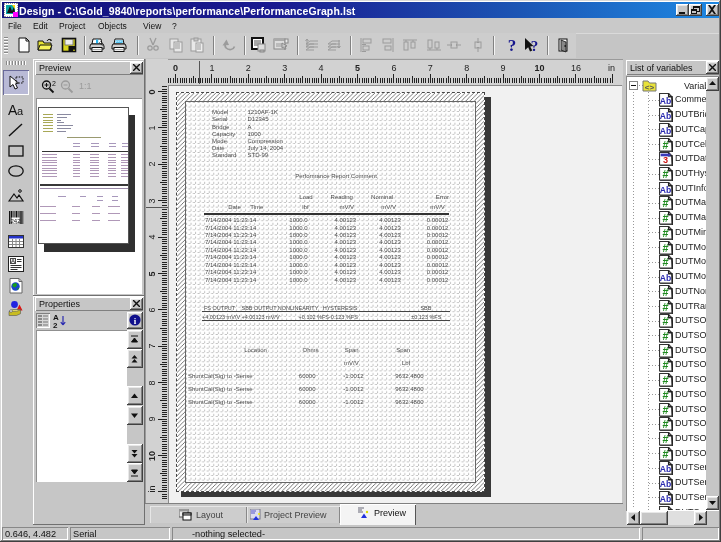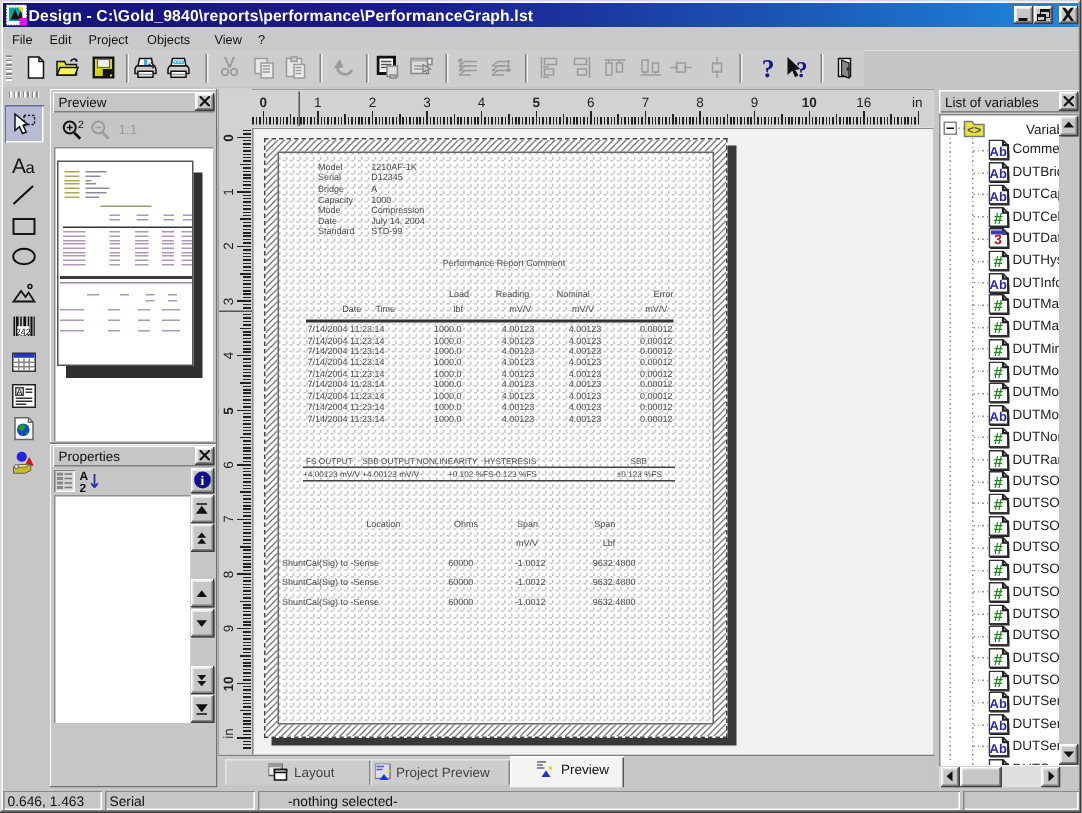--- a/index.html
+++ b/index.html
@@ -1274,21 +1274,21 @@
   </div>
 <div class="a btn" style="left:640px;top:511px;width:28px;height:14px;"></div>
 <div class="a btn" style="left:694px;top:511px;width:13px;height:14px;">
     <svg class="a" style="left:4px;top:3px" width="5" height="7" viewBox="0 0 5 7">
       <path d="M5 3.5 L1 0 v7 Z" fill="#111"></path>
     </svg>
   </div>
 <div class="a" style="left:707px;top:511px;width:12px;height:14px;background:#c6c6c6;"></div>
 <div class="a" style="left:2px;top:525px;width:717px;height:15px;background:#c6c6c6;"></div>
 <div class="a" style="left:2px;top:527px;width:66px;height:13px;background:#c6c6c6;box-shadow:inset 1px 1px 0 #888,inset -1px -1px 0 #fff;">
-    <div style="position:absolute;left:3px;top:1.5px;font-size:9.2px;color:#111;white-space:nowrap;">0.646, 1.463</div>
+    <div style="position:absolute;left:3px;top:1.5px;font-size:9.2px;color:#111;white-space:nowrap;">0.646, 4.482</div>
   </div>
 <div class="a" style="left:70px;top:527px;width:100px;height:13px;background:#c6c6c6;box-shadow:inset 1px 1px 0 #888,inset -1px -1px 0 #fff;">
     <div style="position:absolute;left:3px;top:1.5px;font-size:9.2px;color:#111;white-space:nowrap;">Serial</div>
   </div>
 <div class="a" style="left:172px;top:527px;width:468px;height:13px;background:#c6c6c6;box-shadow:inset 1px 1px 0 #888,inset -1px -1px 0 #fff;">
     <div style="position:absolute;left:3px;top:1.5px;font-size:9.2px;color:#111;white-space:nowrap;margin-left:17px;">-nothing selected-</div>
   </div>
 <div class="a" style="left:642px;top:527px;width:77px;height:13px;background:#c6c6c6;box-shadow:inset 1px 1px 0 #888,inset -1px -1px 0 #fff;">
     <div style="position:absolute;left:3px;top:1.5px;font-size:9.2px;color:#111;white-space:nowrap;"></div>
   </div>

